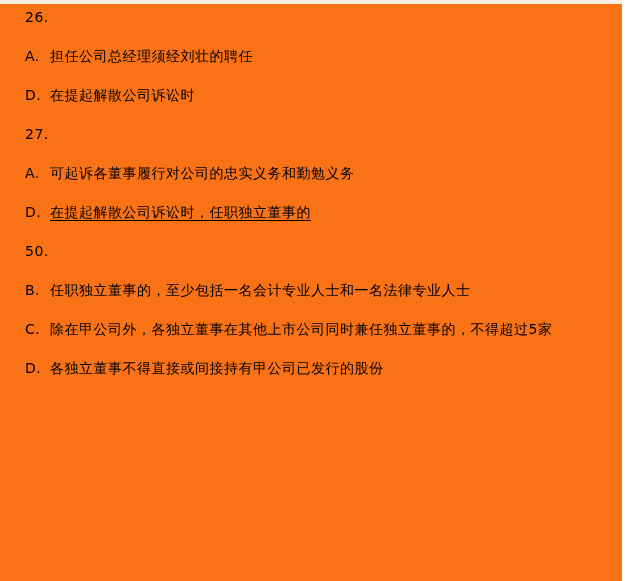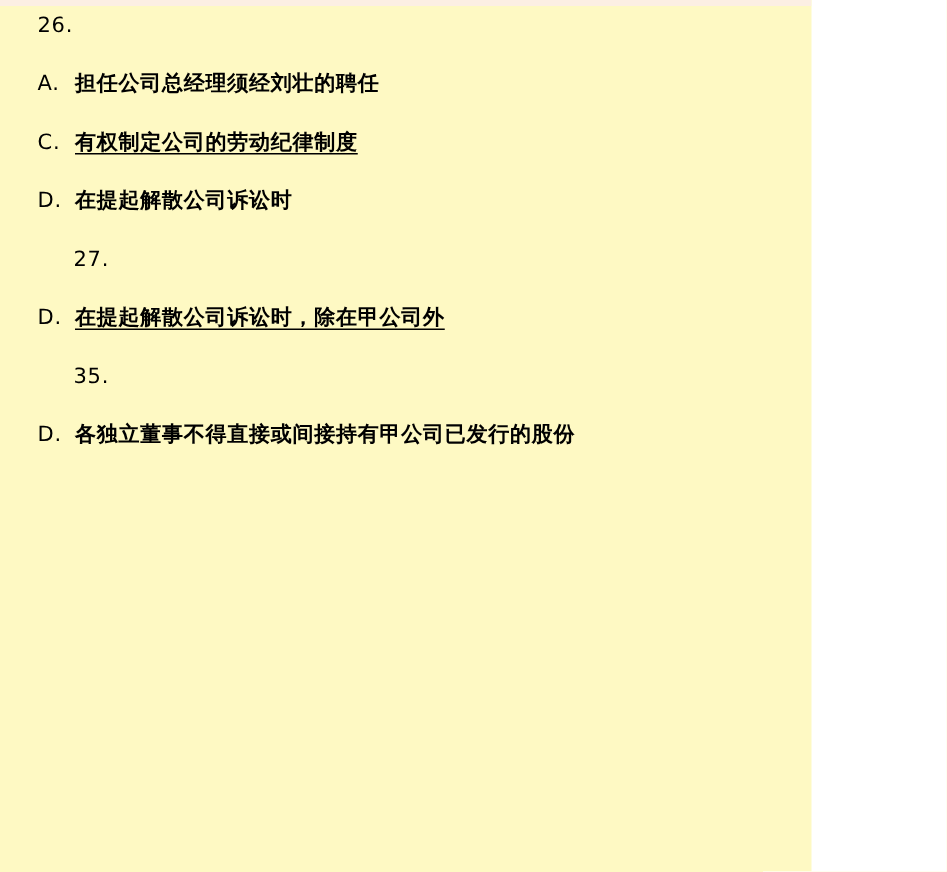--- a/index.html
+++ b/index.html
@@ -2,23 +2,23 @@
 <html><head>
 <meta charset="utf-8">
 <style>
   html, body {
     margin: 0;
     padding: 0;
     background: #ffffff;
   }
   .page {
     position: relative;
-    width: 541px;
+    width: 622px;
     height: 581px;
-    background: #fef9c3;
+    background: #f97316;
     overflow: hidden;
     font-family: "DejaVu Sans", "Liberation Sans", sans-serif;
     color: #000000;
   }
   .top-strip {
     width: 100%;
     height: 4px;
     background: #fcefe3;
   }
   .content {
@@ -26,65 +26,69 @@
   }
   .qnum {
     font-size: 14px;
     line-height: 19px;
     height: 19px;
     margin-bottom: 20px;
     letter-spacing: 0.5px;
   }
   .qnum.spaced {
     margin-top: 3px;
-    margin-left: 24px;
   }
   .opt {
     font-size: 14px;
     line-height: 19px;
     height: 19px;
     margin-bottom: 20px;
     white-space: nowrap;
   }
   .opt-label {
     display: inline-block;
     width: 25px;
     letter-spacing: 0.5px;
   }
   .opt-text {
     letter-spacing: 0.5px;
-    font-weight: bold;
   }
   .opt-text.underlined {
     text-decoration: underline;
     text-underline-offset: 3px;
   }
 </style>
 </head>
 <body>
 
 <div class="page">
   <div class="top-strip"></div>
   <div class="content">
 
     <div class="qnum">26.</div>
     <div class="opt">
       <span class="opt-label">A.</span><span class="opt-text">担任公司总经理须经刘壮的聘任</span>
     </div>
     <div class="opt">
-      <span class="opt-label">C.</span><span class="opt-text underlined">有权制定公司的劳动纪律制度</span>
-    </div>
-    <div class="opt">
       <span class="opt-label">D.</span><span class="opt-text">在提起解散公司诉讼时</span>
     </div>
 
     <div class="qnum spaced">27.</div>
     <div class="opt">
-      <span class="opt-label">D.</span><span class="opt-text underlined">在提起解散公司诉讼时，除在甲公司外</span>
+      <span class="opt-label">A.</span><span class="opt-text">可起诉各董事履行对公司的忠实义务和勤勉义务</span>
+    </div>
+    <div class="opt">
+      <span class="opt-label">D.</span><span class="opt-text underlined">在提起解散公司诉讼时，任职独立董事的</span>
     </div>
 
-    <div class="qnum spaced">35.</div>
+    <div class="qnum spaced">50.</div>
+    <div class="opt">
+      <span class="opt-label">B.</span><span class="opt-text">任职独立董事的，至少包括一名会计专业人士和一名法律专业人士</span>
+    </div>
+    <div class="opt">
+      <span class="opt-label">C.</span><span class="opt-text">除在甲公司外，各独立董事在其他上市公司同时兼任独立董事的，不得超过5家</span>
+    </div>
     <div class="opt">
       <span class="opt-label">D.</span><span class="opt-text">各独立董事不得直接或间接持有甲公司已发行的股份</span>
     </div>
 
   </div>
 </div>
 
 </body></html>

